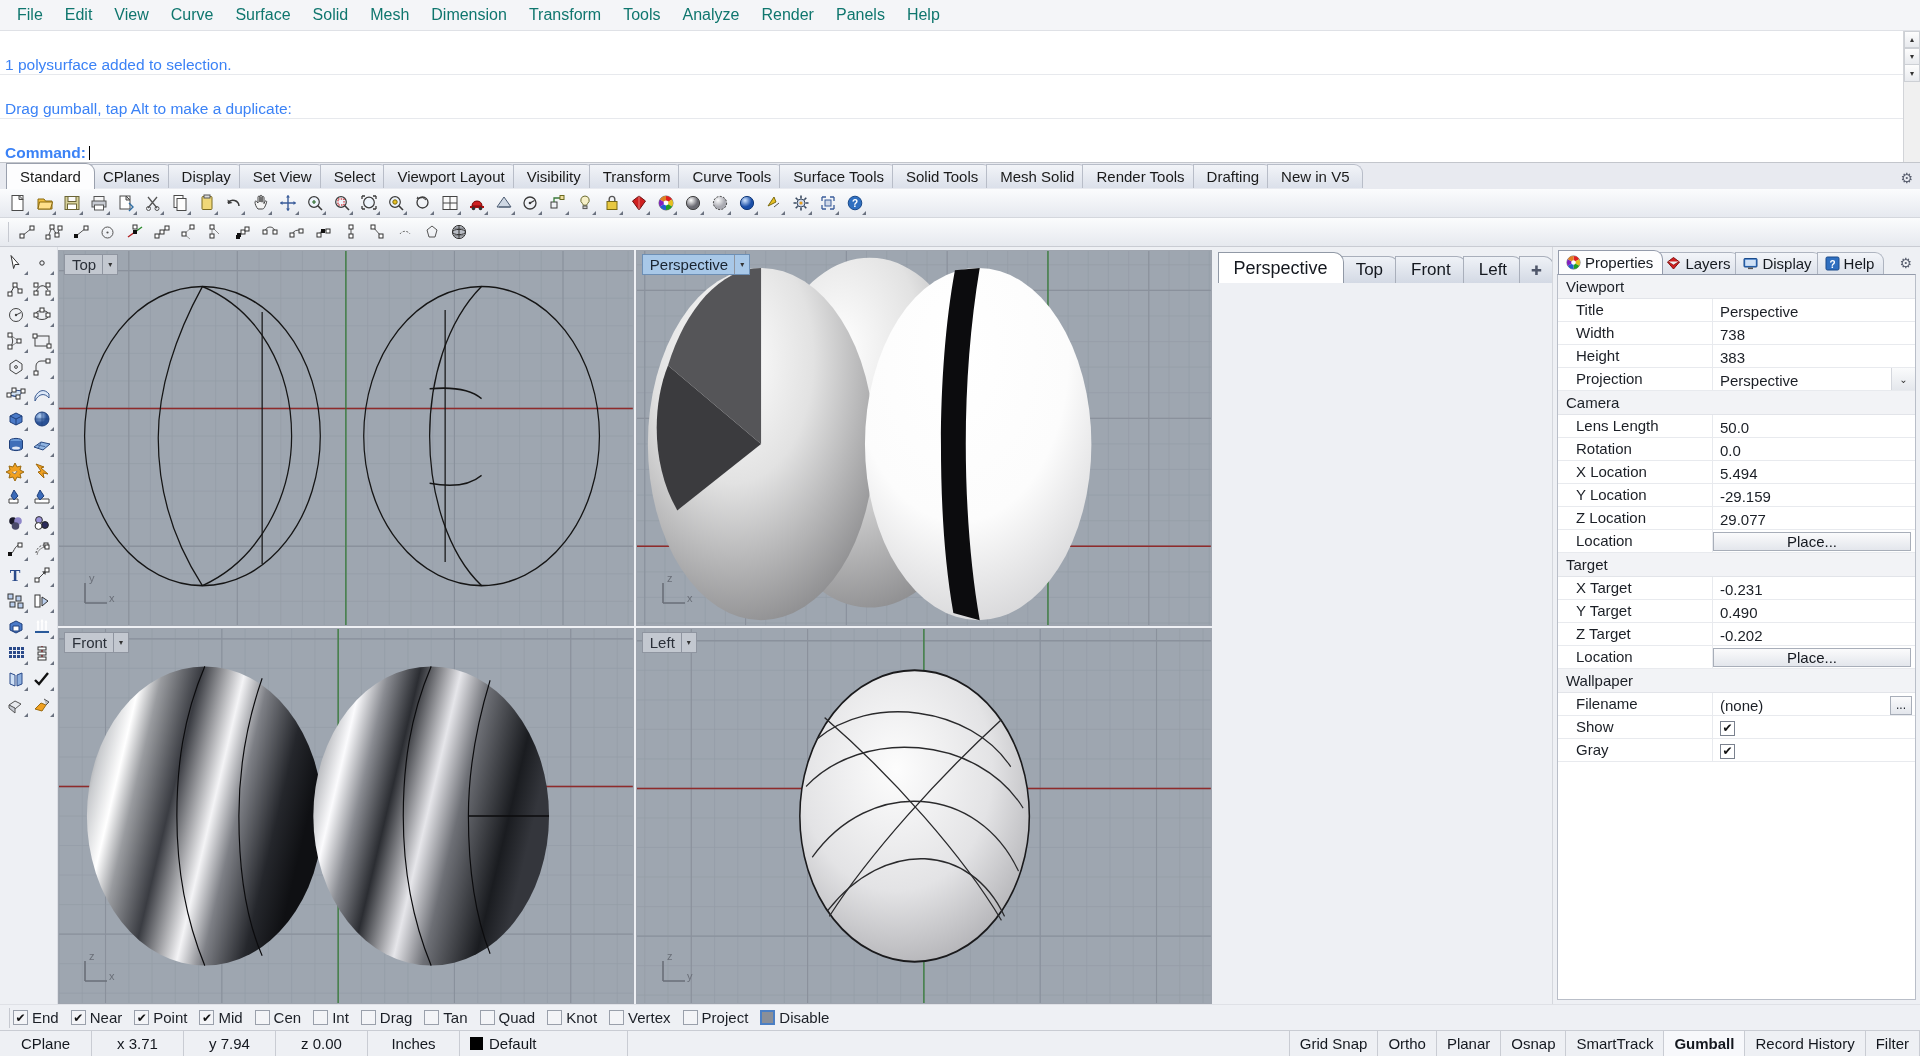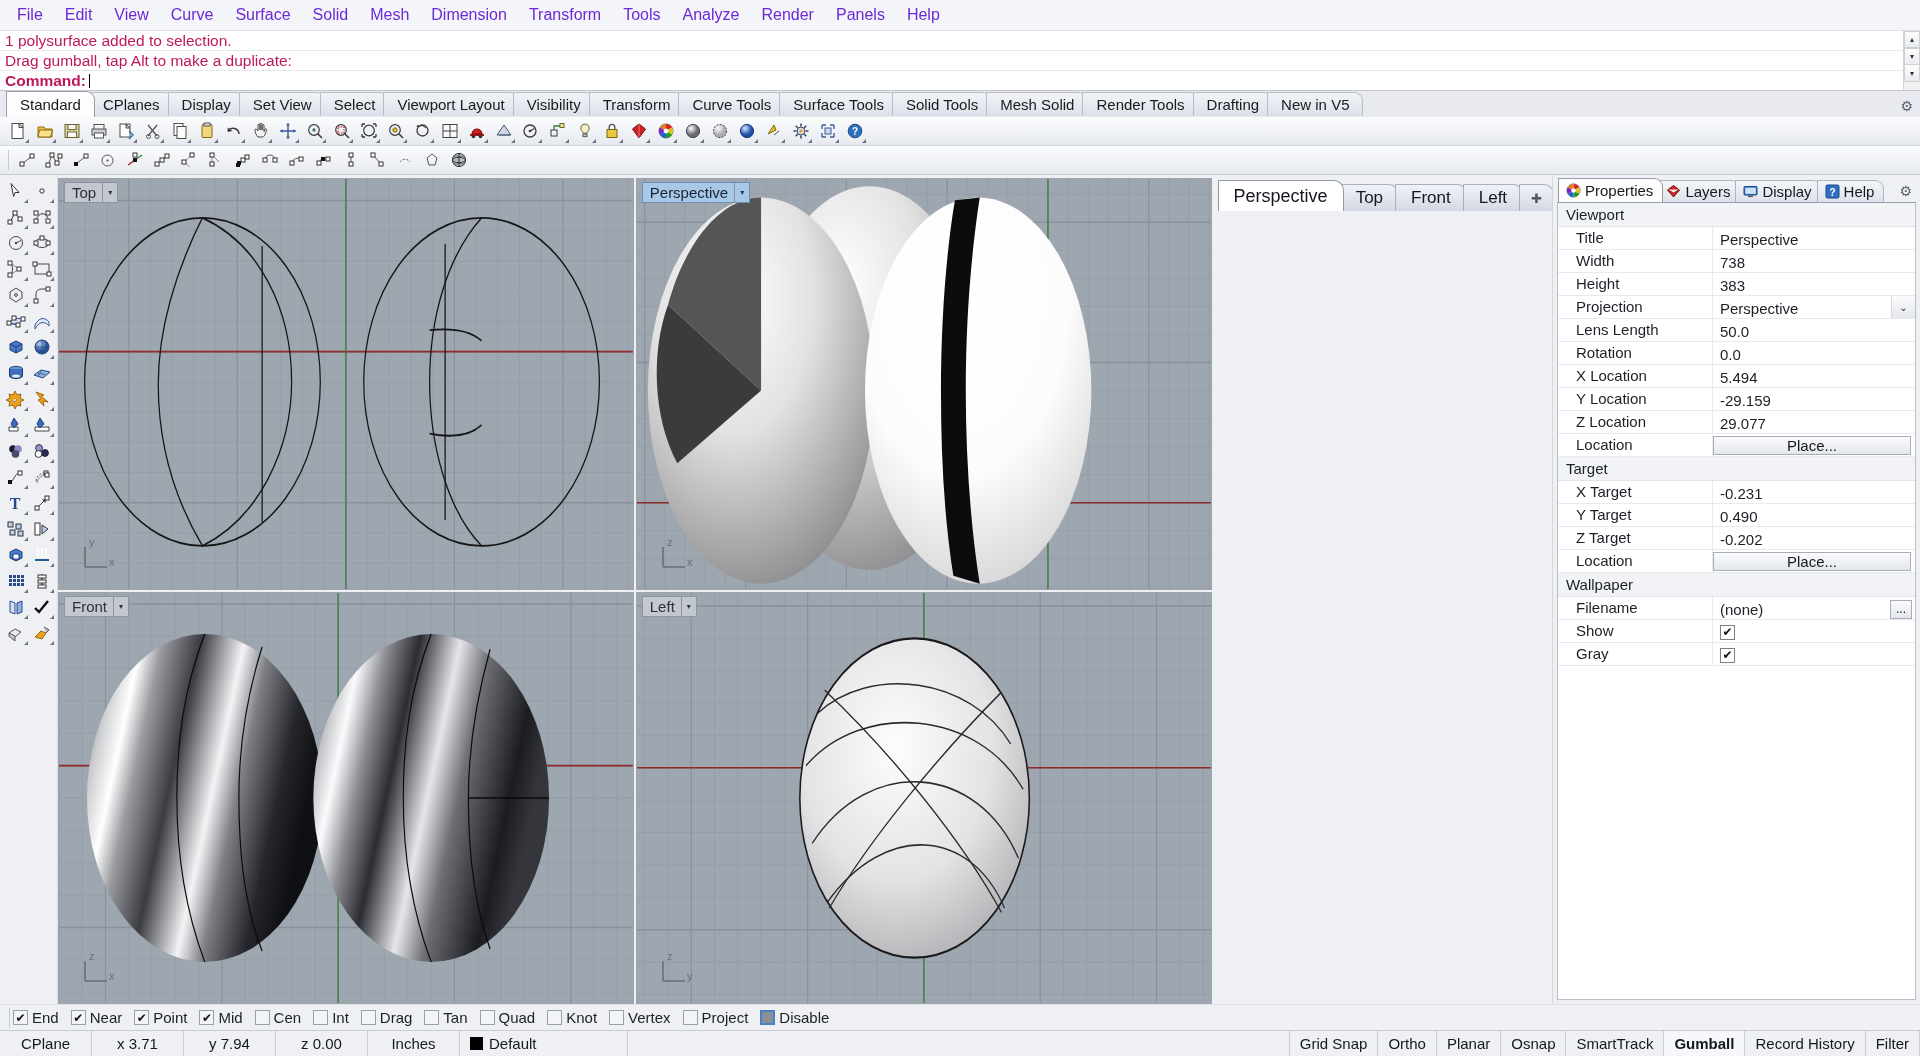--- a/index.html
+++ b/index.html
@@ -14,32 +14,32 @@
   .app{ width:1920px; height:1056px; display:flex; flex-direction:column; background:#eef0f4; }
 
   
   .menubar{
     height:31px; display:flex; align-items:center;
     background:#f4f5f8; padding-left:6px;
     border-bottom:1px solid #dfe1e6;
     flex:none;
   }
   .menu-item{
-    padding:3px 11px; font-size:16px; color:#6d28d9; cursor:default; white-space:nowrap;
+    padding:3px 11px; font-size:16px; color:#0f766e; cursor:default; white-space:nowrap;
   }
 
   
   .cmdarea{
     flex:none; display:flex; background:#fff;
     border-bottom:1px solid #c3c6cc;
   }
   .cmdlines{ flex:1; }
   .cmdline{
-    font-size:15.5px; line-height:17px; padding:1px 5px; color:#be185d;
-    border-bottom:1px solid #e7e9ed; white-space:nowrap;
+    font-size:15.5px; line-height:17px; padding:1px 5px; color:#3b82f6;
+    border-bottom:1px solid #e7e9ed; white-space:nowrap;margin-top:24px;
   }
   .cmdline.prompt{ font-weight:bold; border-bottom:none; display:flex; align-items:center;}
   .caret{ display:inline-block; width:1px; height:14px; background:#000; margin-left:3px; }
   .cmd-scroll{ width:17px; background:#f0f0f0; border-left:1px solid #d2d4d8;
     display:flex; flex-direction:column; }
   .cmd-scroll .sbtn{ height:17px; border:1px solid #cdd0d5; background:linear-gradient(#fdfdfd,#e8eaee);
     font-size:8px; display:flex; align-items:center; justify-content:center; color:#333;}
 
   
   .tabstrip{
@@ -1366,20 +1366,21 @@
               <span>383</span>
             </div>
           </div>
           <div class="row">
             <div class="k">Projection</div>
             <div class="v">
               <span>Perspective</span>
               <div class="chev" style="position: absolute; right: 0px; top: 0px; bottom: 0px;">⌄</div>
             </div>
           </div>
+          <div class="grp">Camera</div>
           <div class="row">
             <div class="k">Lens Length</div>
             <div class="v">
               <span>50.0</span>
             </div>
           </div>
           <div class="row">
             <div class="k">Rotation</div>
             <div class="v">
               <span>0.0</span>

